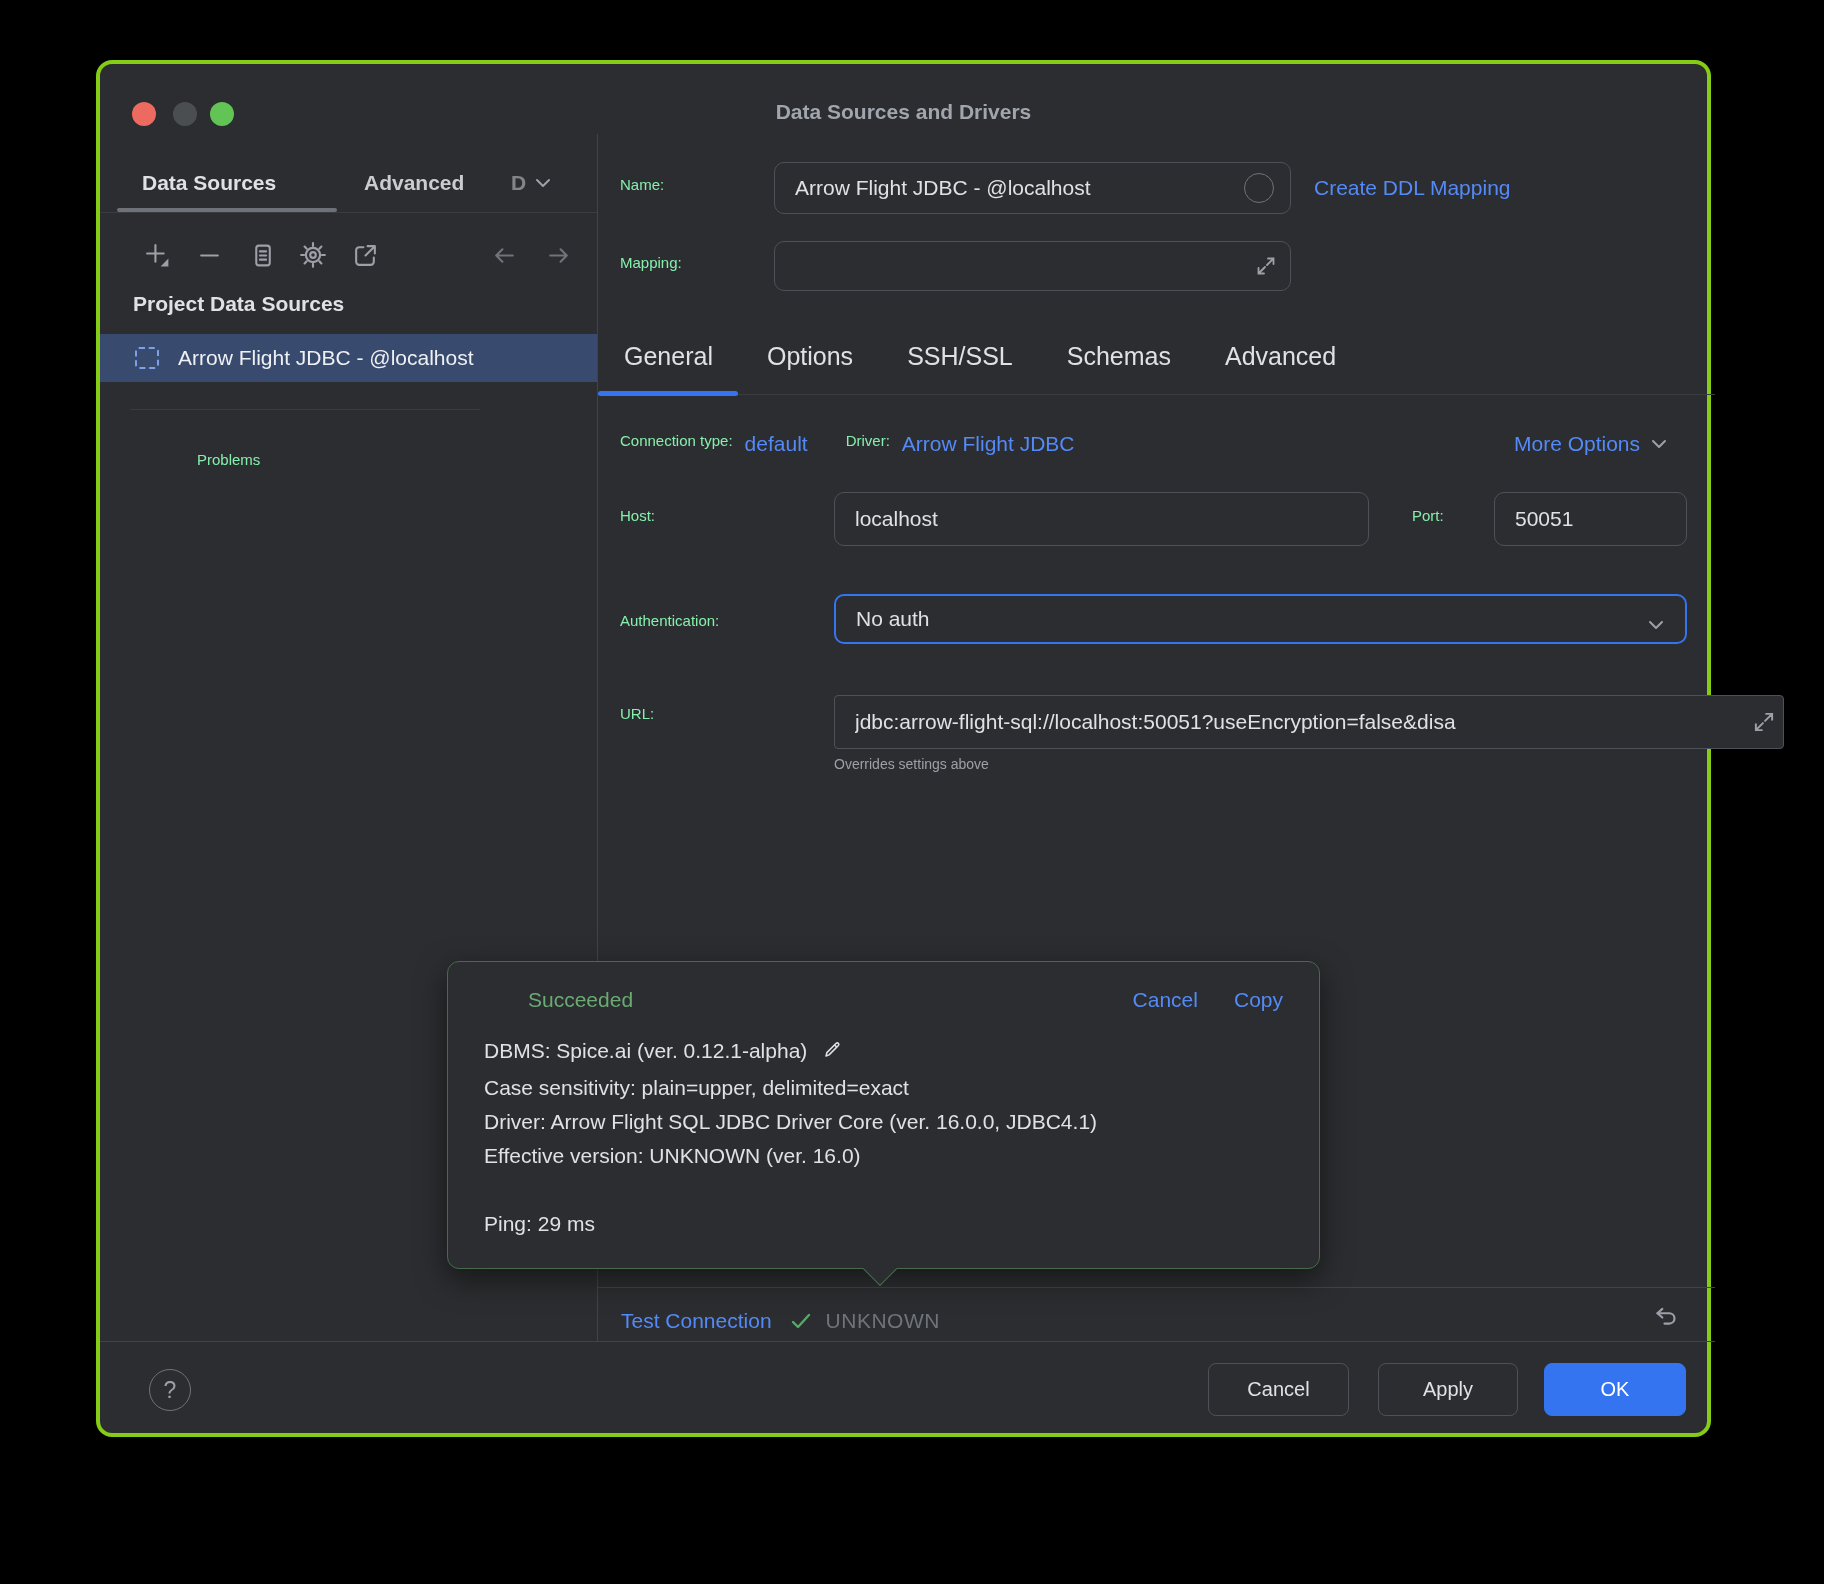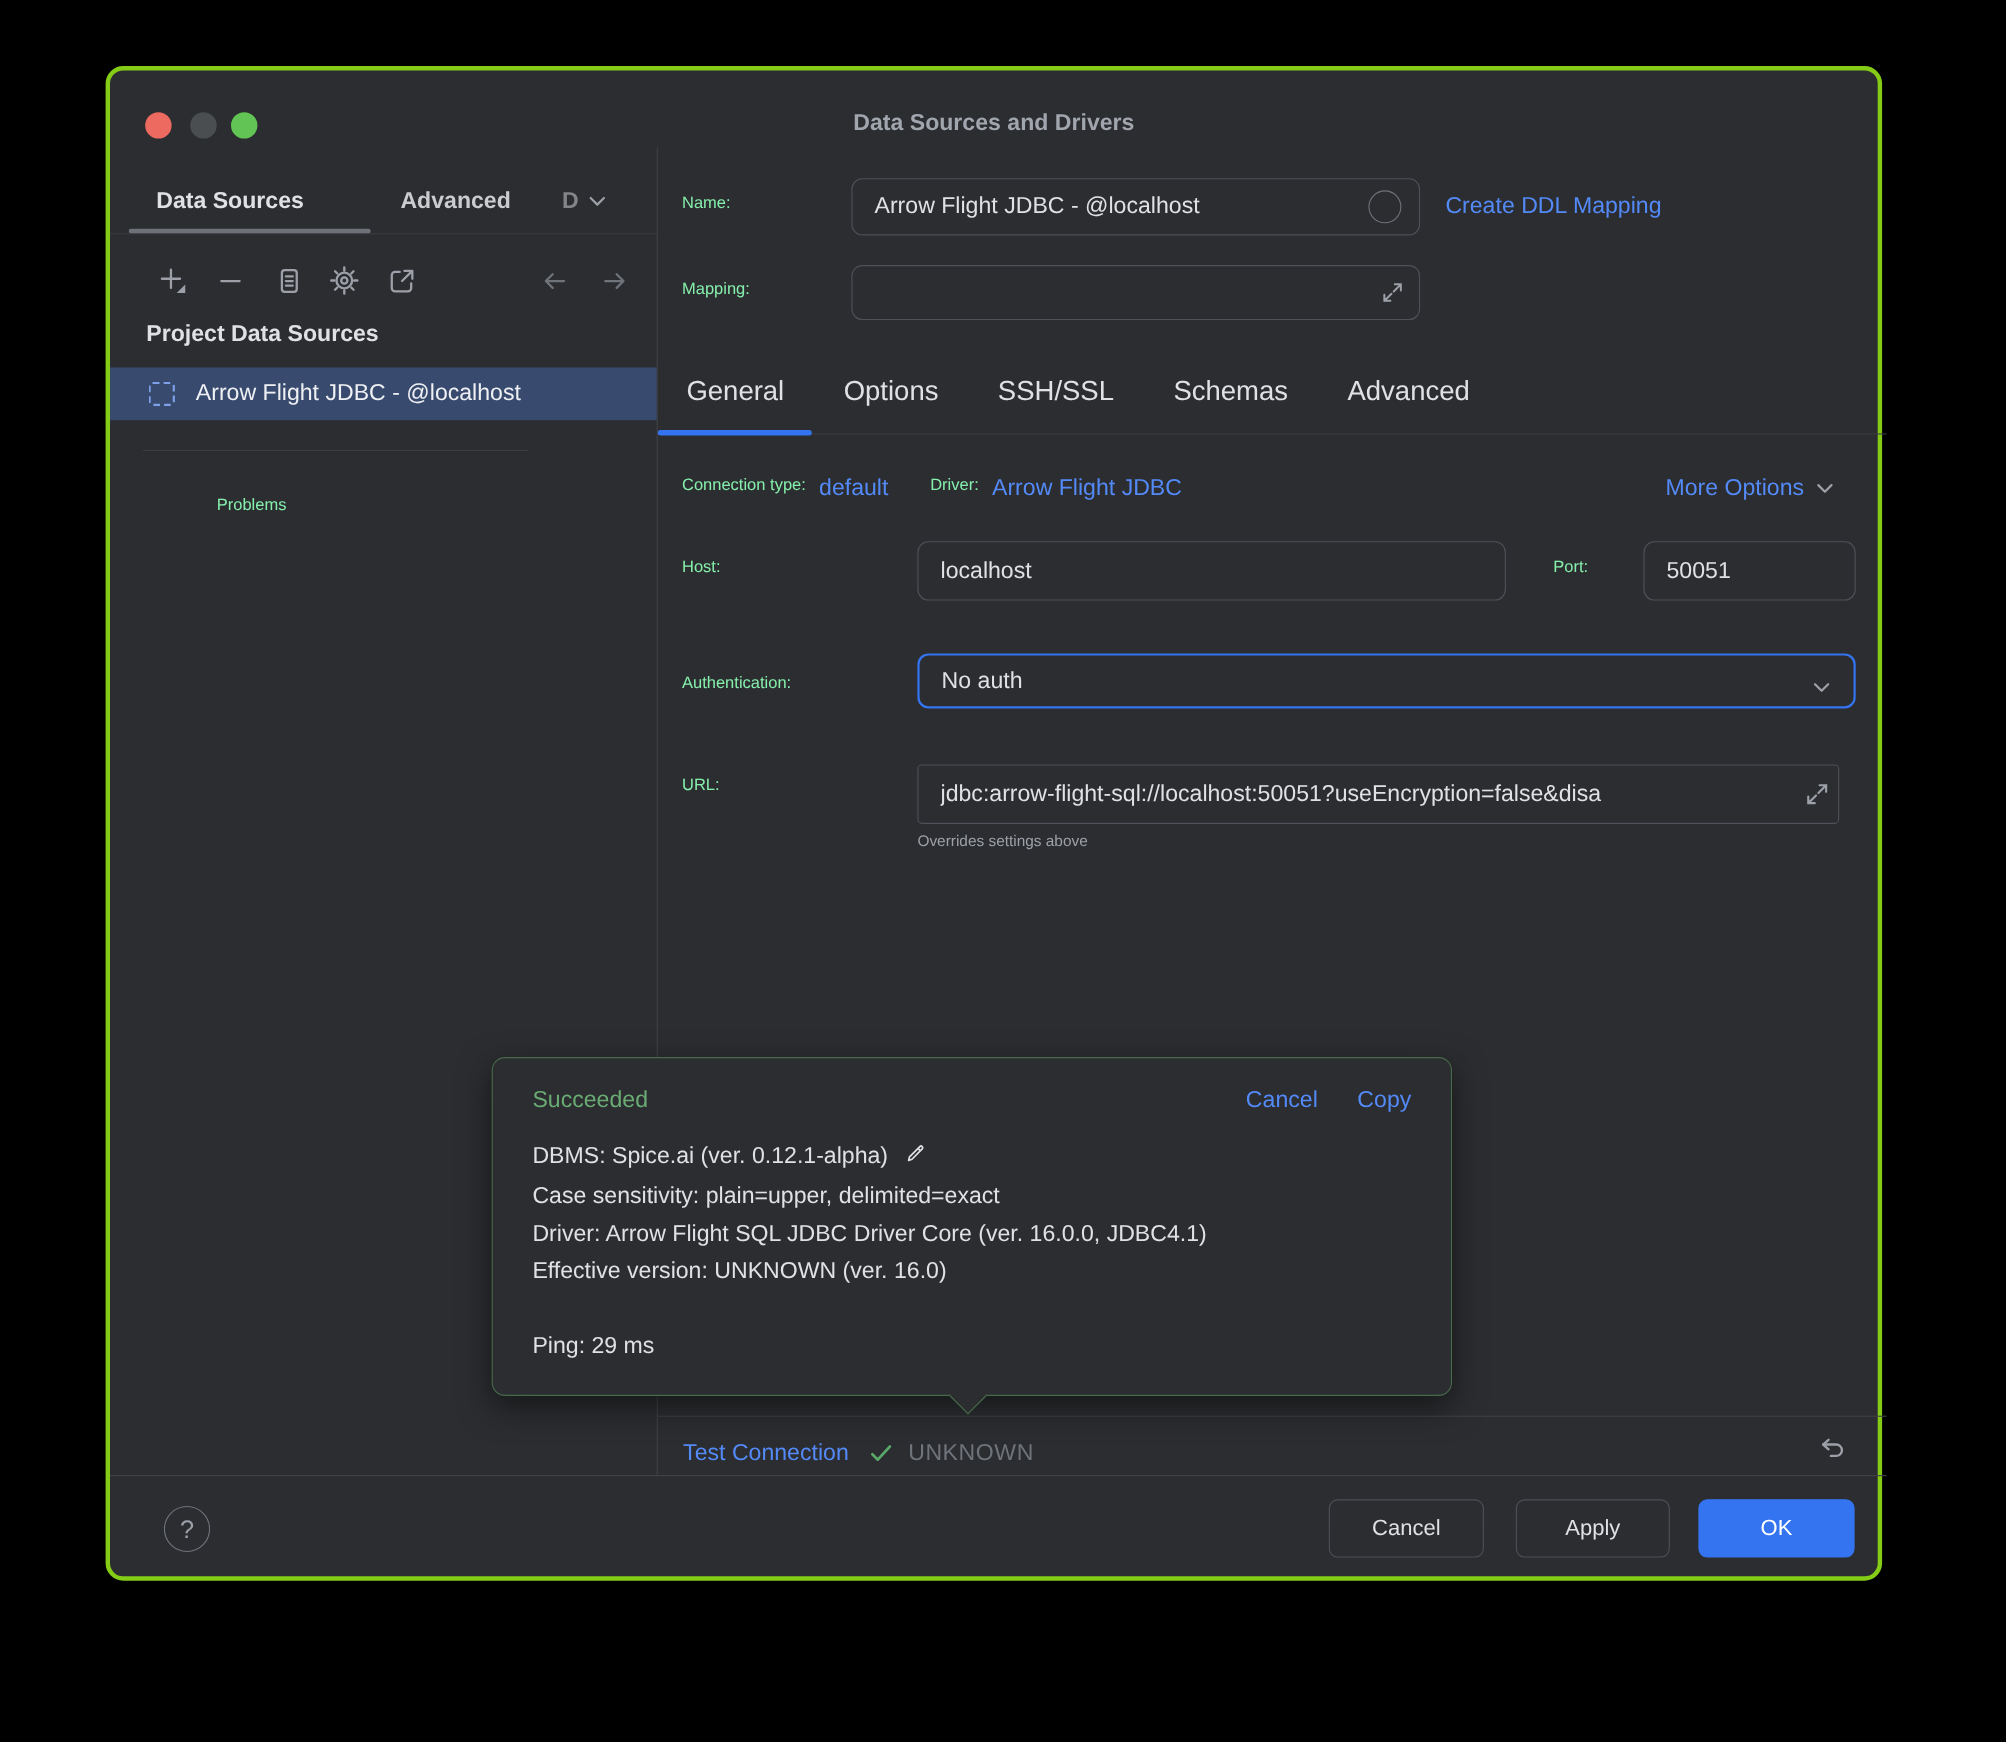--- a/index.html
+++ b/index.html
@@ -168,34 +168,34 @@
 
     <div class="abs label" style="left:520px;top:548px;">Authentication:</div>
     <div class="field" style="left:734px;top:530px;width:853px;height:50px;border:2.5px solid #3574f0;">
       <span>No auth</span>
       <span class="abs chev" style="right:18px;top:18px;"><svg viewBox="0 0 22 22" width="22" height="22">
             <path d="M5 8l6 6 6-6"></path>
           </svg></span>
     </div>
 
     <div class="abs label" style="left:520px;top:641px;">URL:</div>
-    <div class="field" style="left:734px;top:631px;width:838px;height:54px;border-radius:4px;padding-right:56px;overflow:hidden;white-space:nowrap;">
+    <div class="field" style="left:734px;top:631px;width:950px;height:54px;border-radius:4px;padding-right:56px;overflow:hidden;white-space:nowrap;">
       <span style="overflow:hidden;white-space:nowrap;">jdbc:arrow-flight-sql://localhost:50051?useEncryption=false&amp;disa</span>
       <span class="abs" style="right:6px;top:13px;background:#2b2d30;padding-left:2px;">
         <svg viewBox="0 0 24 24" width="26" height="26" style="stroke:#9da0a8;fill:none;stroke-width:1.8;stroke-linecap:round;">
             <path d="M14 4.5h5.5V10M19.5 4.5L13 11M10 19.5H4.5V14M4.5 19.5L11 13"></path>
           </svg>
       </span>
     </div>
     <div class="abs mut" style="left:734px;top:692px;font-size:14px;">Overrides settings above</div>
 
     <div class="abs popup">
       <div class="ptr"></div>
       <div style="display:flex;align-items:center;padding:26px 36px 0 36px;">
-        <span style="color:#6aab73;font-size:21px;">Succeeded</span>
+        <span style="color:#6aab73;font-size:21px;margin-left:44px;">Succeeded</span>
         <span style="flex:1;"></span>
         <span class="link">Cancel</span>
         <span class="link" style="margin-left:36px;">Copy</span>
       </div>
       <div style="padding:22px 36px 0 36px;">
         <div class="popup-line">
           <span>DBMS: Spice.ai (ver. 0.12.1-alpha)</span>
           <span style="display:inline-block;vertical-align:-3px;margin-left:8px;">
             <svg viewBox="0 0 24 24" width="22" height="22" style="stroke:#dfe1e5;fill:none;stroke-width:1.7;stroke-linejoin:round;">
                 <path d="M5.5 18.5l.9-3.6L16.6 4.7a1.7 1.7 0 0 1 2.4 2.4L8.8 17.3l-3.3 1.2z"></path>

